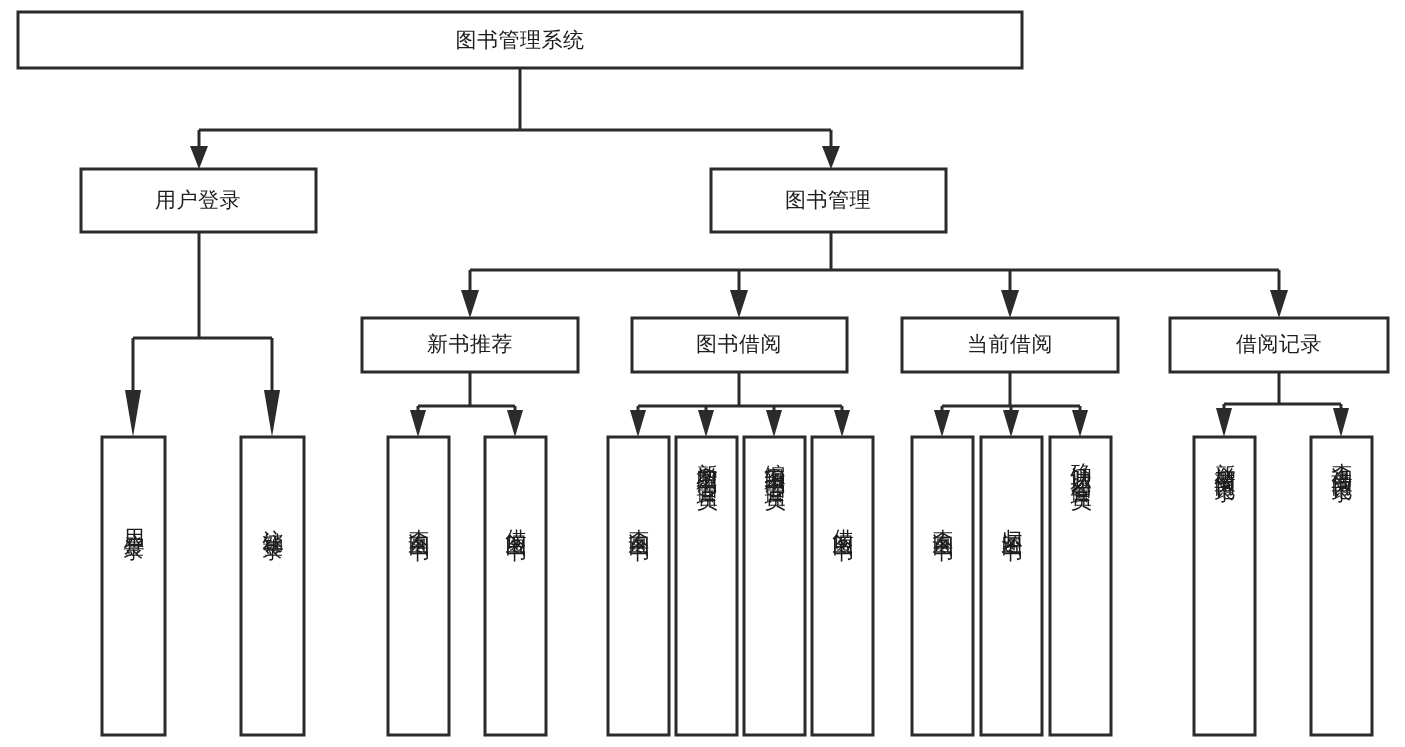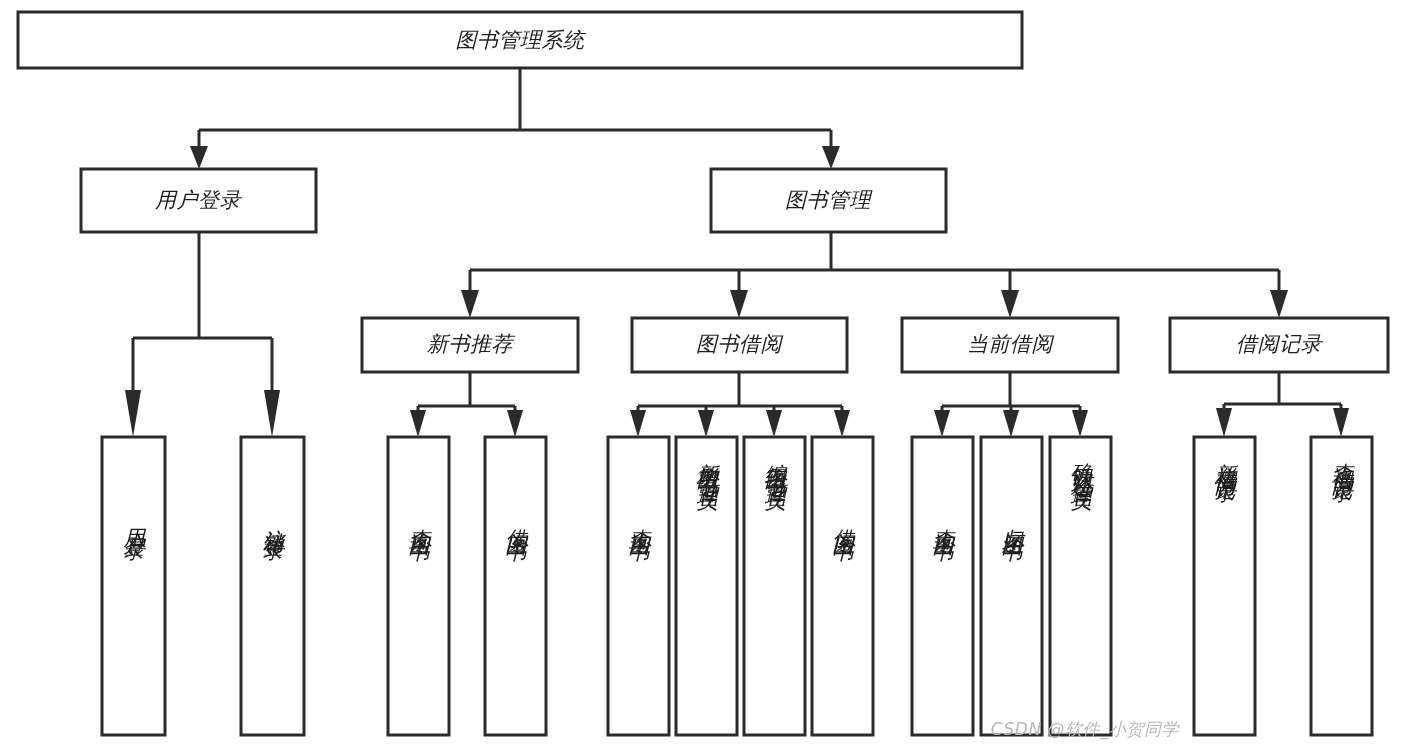--- a/index.html
+++ b/index.html
@@ -11,21 +11,20 @@
     width: 1405px;
     height: 747px;
     font-family: "DejaVu Sans", "Liberation Sans", sans-serif;
     overflow: hidden;
     position: relative;
   }
   #diagram-root {
     position: relative;
     width: 1187px;
     height: 747px;
-    font-style: italic;
   }
   svg.diagram-canvas {
     position: absolute;
     top: 0;
     left: 0;
     width: 1405px;
     height: 747px;
   }
   .node-box {
     fill: #ffffff;
@@ -226,15 +225,14 @@
   <div class="vlabel" style="left:764px; top:446px;">编辑图书（管理员）</div>
   <div class="vlabel" style="left:832px; top:512px;">借阅图书</div>
 
   <div class="vlabel" style="left:932px; top:512px;">查询图书</div>
   <div class="vlabel" style="left:1001px; top:512px;">归还图书</div>
   <div class="vlabel" style="left:1070px; top:446px;">确认归还（管理员）</div>
 
   <div class="vlabel" style="left:1214px; top:446px;">新增借阅记录</div>
   <div class="vlabel" style="left:1331px; top:446px;">查询借阅记录</div>
 
-  <div class="watermark">CSDN @软件_小贺同学</div>
 
 </div>
 
 </body></html>

